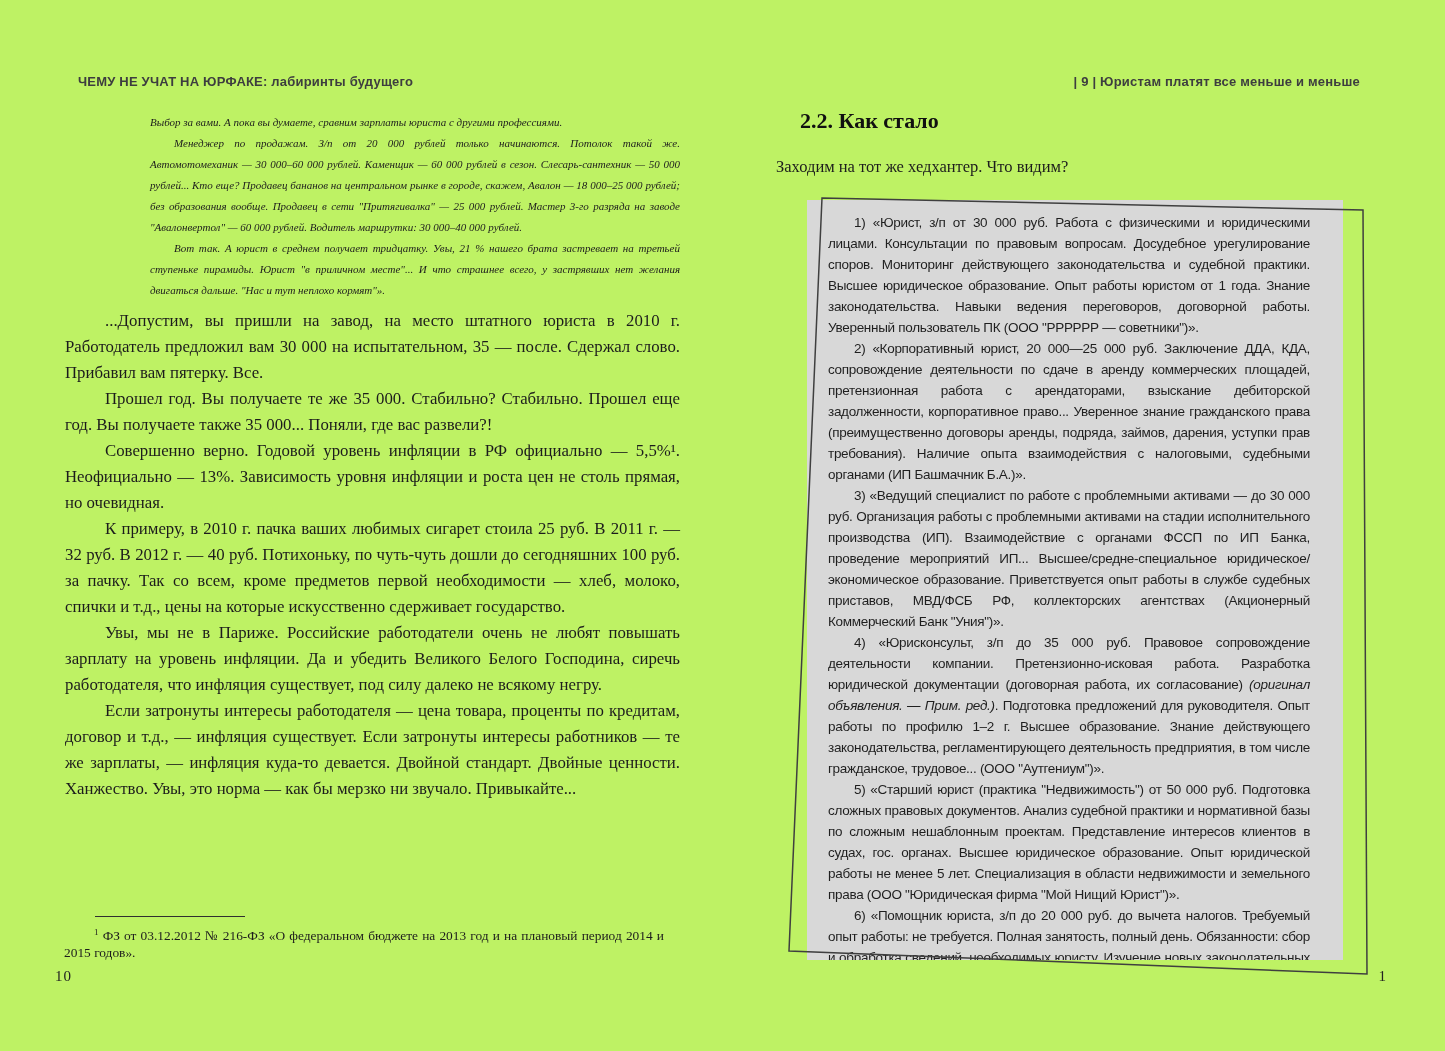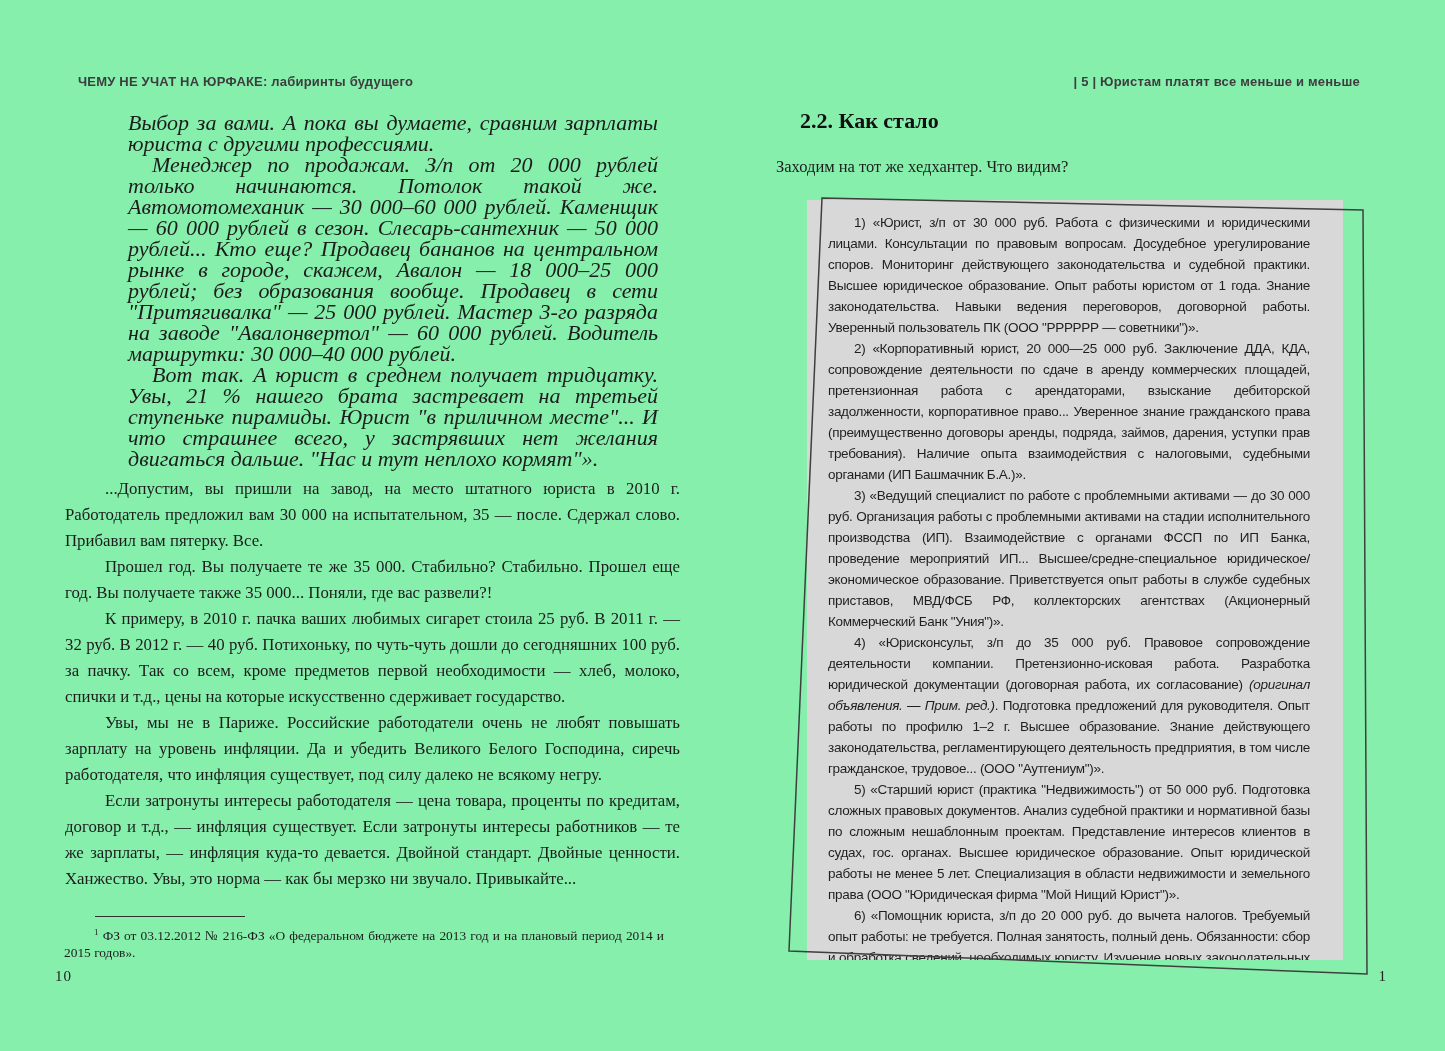--- a/index.html
+++ b/index.html
@@ -1,26 +1,26 @@
 <!DOCTYPE html>
 <html lang="ru"><head>
 <meta charset="utf-8">
 <style>
   html,body{margin:0;padding:0;background:#ffffff;}
-  .spread{position:relative;width:1445px;height:1051px;background:#86efac;overflow:hidden;
+  .spread{position:relative;width:1445px;height:1051px;background:#bef264;overflow:hidden;
           font-family:"Liberation Serif",serif;color:#1c1c1c;}
   
   .running-head{position:absolute;top:74px;font-family:"Liberation Sans",sans-serif;
                 font-weight:bold;font-size:13px;color:#3d3d3f;letter-spacing:.2px;white-space:nowrap;}
   .rh-left{left:78px;}
   .rh-right{right:85px;}
   
   .left-col{position:absolute;left:65px;top:112px;width:615px;}
-  .quote-block{margin-left:63px;width:530px;font-style:italic;text-align:justify;
-               font-size:22px;line-height:21px;}
+  .quote-block{margin-left:85px;width:530px;font-style:italic;text-align:justify;
+               font-size:11px;line-height:21px;}
   .quote-block p{margin:0;text-indent:24px;}
   .quote-block p:first-child{text-indent:0;}
   .body-block{margin-top:7px;width:615px;text-align:justify;font-size:16.8px;line-height:26px;}
   .body-block p{margin:0;text-indent:40px;}
   
   .footnote-rule{position:absolute;left:95px;top:916px;width:150px;height:0;border-top:1.5px solid #2f2f2f;}
   .footnote{position:absolute;left:64px;top:924px;width:600px;font-size:13.4px;line-height:17px;
             text-align:justify;text-indent:30px;}
   .footnote sup{font-size:9px;}
   
@@ -48,32 +48,33 @@
 
   <div class="left-col">
     <div class="quote-block">
         <p>Выбор за вами. А пока вы думаете, сравним зарплаты юриста с другими профессиями.</p>
         <p>Менеджер по продажам. З/п от 20 000 рублей только начинаются. Потолок такой же. Автомотомеханик — 30 000–60 000 рублей. Каменщик — 60 000 рублей в сезон. Слесарь-сантехник — 50 000 рублей... Кто еще? Продавец бананов на центральном рынке в городе, скажем, Авалон — 18 000–25 000 рублей; без образования вообще. Продавец в сети "Притягивалка" — 25 000 рублей. Мастер 3-го разряда на заводе "Авалонвертол" — 60 000 рублей. Водитель маршрутки: 30 000–40 000 рублей.</p>
         <p>Вот так. А юрист в среднем получает тридцатку. Увы, 21 % нашего брата застревает на третьей ступеньке пирамиды. Юрист "в приличном месте"... И что страшнее всего, у застрявших нет желания двигаться дальше. "Нас и тут неплохо кормят"».</p>
       </div>
     <div class="body-block">
         <p>...Допустим, вы пришли на завод, на место штатного юриста в 2010 г. Работодатель предложил вам 30 000 на испытательном, 35 — после. Сдержал слово. Прибавил вам пятерку. Все.</p>
         <p>Прошел год. Вы получаете те же 35 000. Стабильно? Стабильно. Прошел еще год. Вы получаете также 35 000... Поняли, где вас развели?!</p>
+        <p>Совершенно верно. Годовой уровень инфляции в РФ официально — 5,5%¹. Неофициально — 13%. Зависимость уровня инфляции и роста цен не столь прямая, но очевидная.</p>
         <p>К примеру, в 2010 г. пачка ваших любимых сигарет стоила 25 руб. В 2011 г. — 32 руб. В 2012 г. — 40 руб. Потихоньку, по чуть-чуть дошли до сегодняшних 100 руб. за пачку. Так со всем, кроме предметов первой необходимости — хлеб, молоко, спички и т.д., цены на которые искусственно сдерживает государство.</p>
         <p>Увы, мы не в Париже. Российские работодатели очень не любят повышать зарплату на уровень инфляции. Да и убедить Великого Белого Господина, сиречь работодателя, что инфляция существует, под силу далеко не всякому негру.</p>
         <p>Если затронуты интересы работодателя — цена товара, проценты по кредитам, договор и т.д., — инфляция существует. Если затронуты интересы работников — те же зарплаты, — инфляция куда-то девается. Двойной стандарт. Двойные ценности. Ханжество. Увы, это норма — как бы мерзко ни звучало. Привыкайте...</p>
       </div>
   </div>
 
   <div class="footnote-rule"></div>
   <div class="footnote"><sup>1</sup><span> ФЗ от 03.12.2012 № 216-ФЗ «О федеральном бюджете на 2013 год и на плановый период 2014 и 2015 годов».</span></div>
 
   <div class="pagenum pn-left">10</div>
 
-  <div class="running-head rh-right">| 5 | Юристам платят все меньше и меньше</div>
+  <div class="running-head rh-right">| 9 | Юристам платят все меньше и меньше</div>
 
   <h2 class="section-title">2.2. Как стало</h2>
 
   <div class="intro">Заходим на тот же хедхантер. Что видим?</div>
 
   <div class="gray-panel" id="vacancy-panel" style="background: rgb(216, 216, 216);">
       <p><span>1) «Юрист, з/п от 30 000 руб. Работа с физическими и юридическими лицами. Консультации по правовым вопросам. Досудебное урегулирование споров. Мониторинг действующего законодательства и судебной практики. Высшее юридическое образование. Опыт работы юристом от 1 года. Знание законодательства. Навыки ведения переговоров, договорной работы. Уверенный пользователь ПК (ООО "РРРРРР — советники")».</span></p>
       <p><span>2) «Корпоративный юрист, 20 000—25 000 руб. Заключение ДДА, КДА, сопровождение деятельности по сдаче в аренду коммерческих площадей, претензионная работа с арендаторами, взыскание дебиторской задолженности, корпоративное право... Уверенное знание гражданского права (преимущественно договоры аренды, подряда, займов, дарения, уступки прав требования). Наличие опыта взаимодействия с налоговыми, судебными органами (ИП Башмачник Б.А.)».</span></p>
       <p><span>3) «Ведущий специалист по работе с проблемными активами — до 30 000 руб. Организация работы с проблемными активами на стадии исполнительного производства (ИП). Взаимодействие с органами ФССП по ИП Банка, проведение мероприятий ИП... Высшее/средне-специальное юридическое/экономическое образование. Приветствуется опыт работы в службе судебных приставов, МВД/ФСБ РФ, коллекторских агентствах (Акционерный Коммерческий Банк "Уния")».</span></p>
       <p><span>4) «Юрисконсульт, з/п до 35 000 руб. Правовое сопровождение деятельности компании. Претензионно-исковая работа. Разработка юридической документации (договорная работа, их согласование) </span><span class="it">(оригинал объявления. — Прим. ред.)</span><span>. Подготовка предложений для руководителя. Опыт работы по профилю 1–2 г. Высшее образование. Знание действующего законодательства, регламентирующего деятельность предприятия, в том числе гражданское, трудовое... (ООО "Аутгениум")».</span></p>

